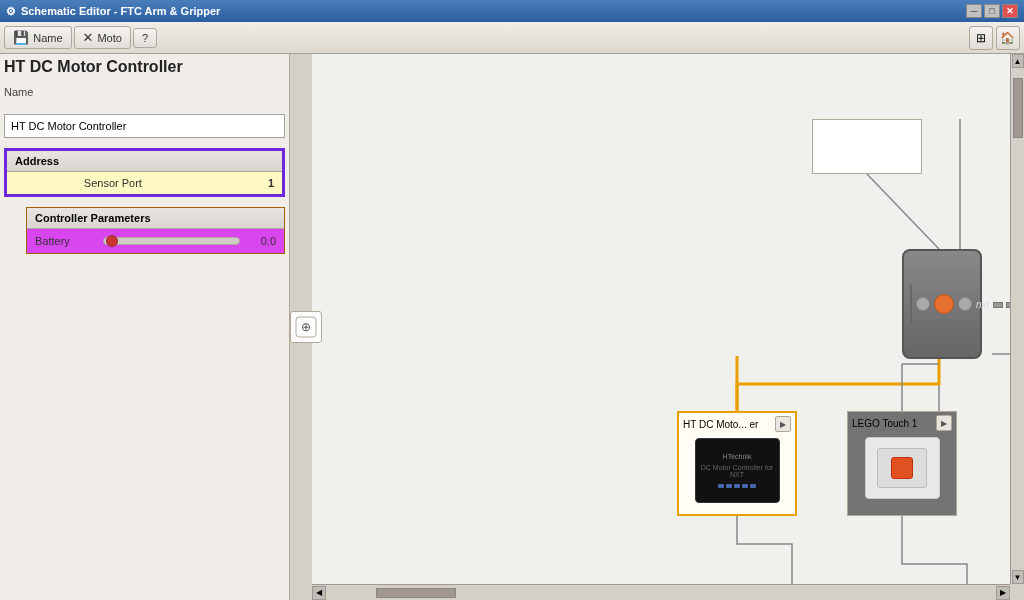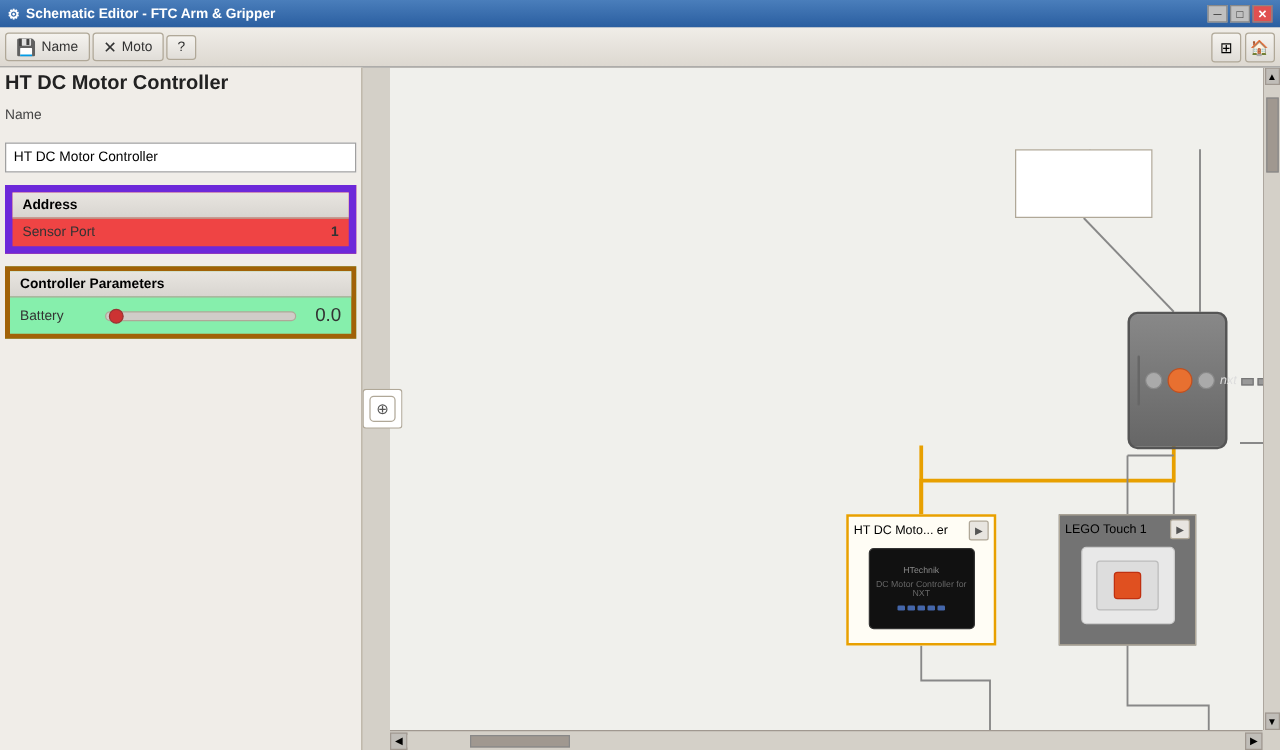--- a/index.html
+++ b/index.html
@@ -93,46 +93,47 @@
       border: 1px solid #a0a0a0;
       background: white;
       padding: 2px 6px;
       font-size: 11px;
       margin-bottom: 10px;
       outline: none;
     }
 
     
     .section-box {
-      border: 6px solid #6d28d9;
+      border: 3px solid #6d28d9;
       margin-bottom: 10px;
-      background: #ef4444;
+      background: #fef9c3;
     }
     .section-header {
       background: linear-gradient(to bottom, #e8e5e0, #d8d5d0);
       padding: 4px 8px;
       font-weight: bold;
       font-size: 11px;
       border-bottom: 1px solid #b0a898;
     }
     .address-table { width: 100%; border-collapse: collapse; }
     .address-table tr { border-bottom: 1px solid #e0ddd8; }
     .address-table tr:last-child { border-bottom: none; }
     .address-table td {
       padding: 5px 8px;
       font-size: 11px;
       color: #333;
+      text-align: center;
     }
     .address-table td:last-child {
       text-align: right;
       font-weight: bold;
     }
 
     
-    .params-section { border: 4px solid #a16207; background: #86efac; }
+    .params-section { border: 1px solid #a16207; background: #d946ef; margin-left: 22px; }
     .params-header {
       background: linear-gradient(to bottom, #e8e5e0, #d8d5d0);
       padding: 4px 8px;
       font-weight: bold;
       font-size: 11px;
       border-bottom: 1px solid #b0a898;
     }
     .param-row {
       display: flex;
       align-items: center;
@@ -150,21 +151,21 @@
     }
     .slider-thumb {
       width: 12px; height: 12px;
       background: #cc3333;
       border-radius: 50%;
       position: absolute;
       top: -3px;
       left: 2px;
       border: 1px solid #993333;
     }
-    .param-value { font-size: 15px; color: #333; min-width: 28px; text-align: right; }
+    .param-value { font-size: 11px; color: #333; min-width: 28px; text-align: right; }
 
     
     .canvas-area {
       flex: 1;
       background: #f8f8f5;
       overflow: auto;
       position: relative;
     }
     .canvas-inner {
       width: 700px;

